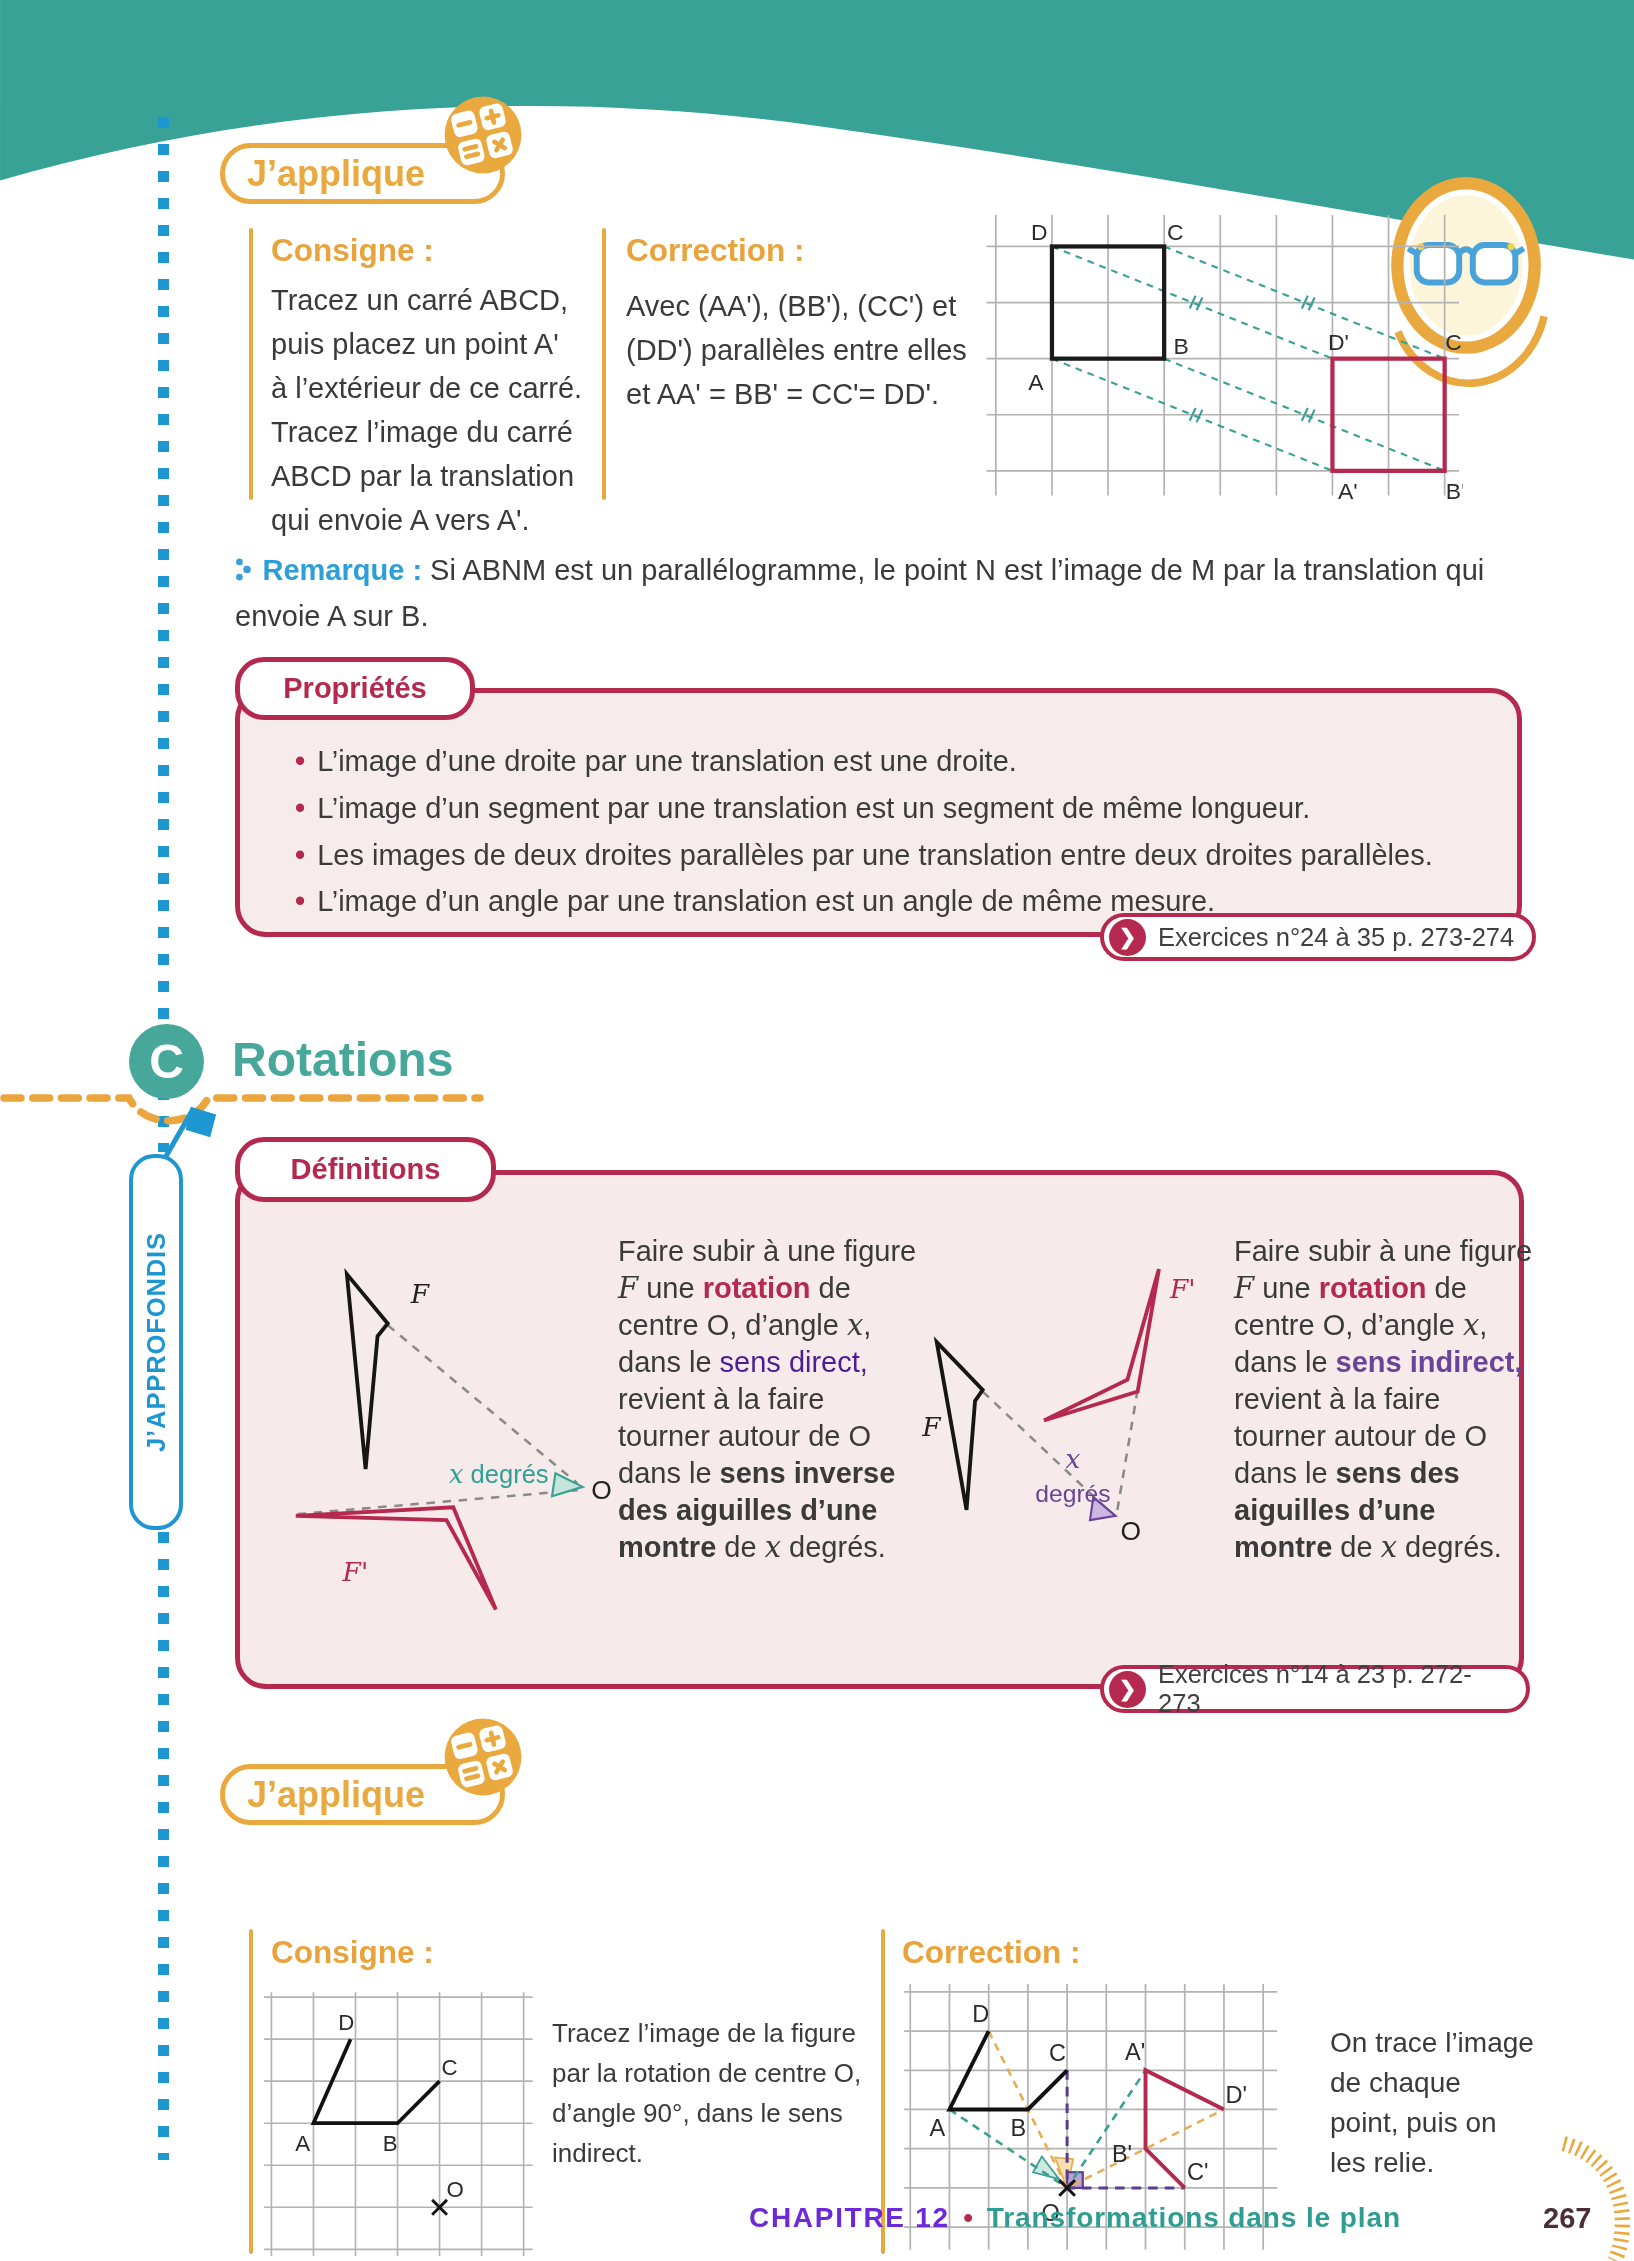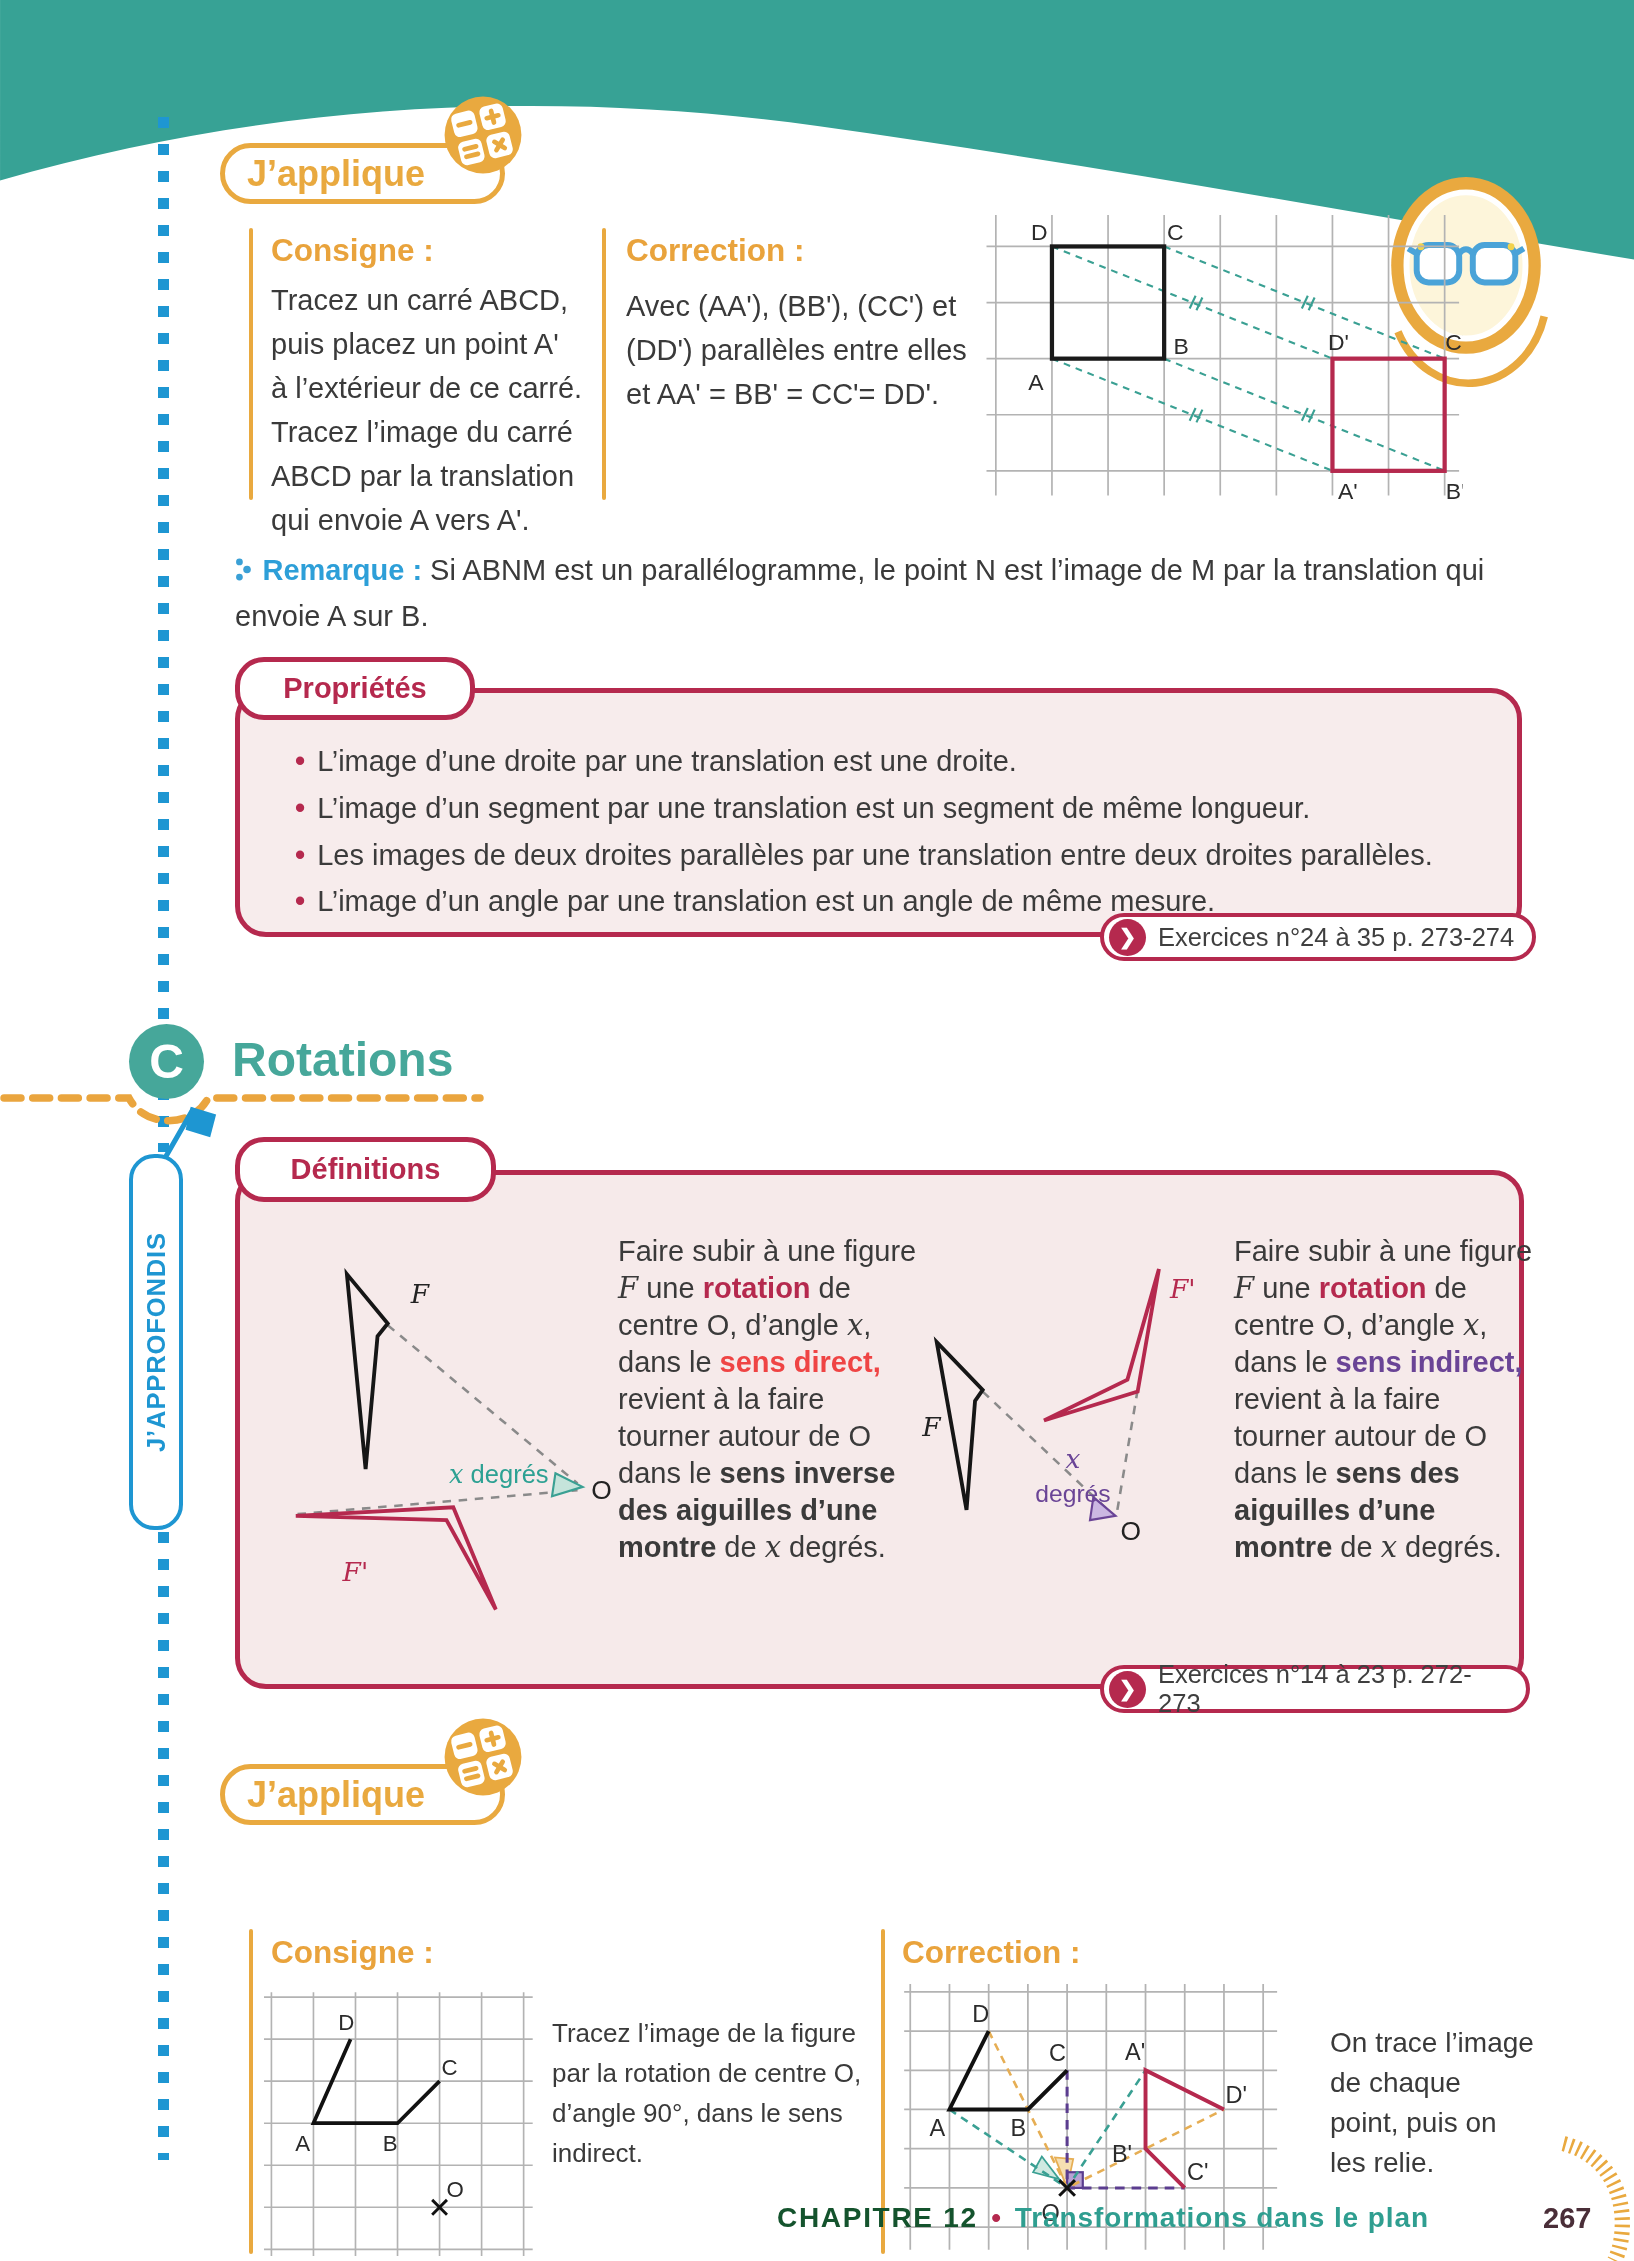--- a/index.html
+++ b/index.html
@@ -3,21 +3,21 @@
 <meta charset="utf-8">
 <style>
   html,body{margin:0;padding:0;background:#fff;}
   .canvas{position:relative;width:1635px;height:2261px;background:#ffffff;overflow:hidden;
           font-family:"Liberation Sans",sans-serif;color:#3a3a3a;}
   .abs{position:absolute;}
 
   
   .seg.math{font-family:"DejaVu Serif",serif;font-style:italic;}
   .seg.crimson{color:#b5294e;font-weight:700;margin-top:43px;}
-  .seg.teal{color:#ef4444;font-weight:700;}
+  .seg.teal{color:#4c1d95;font-weight:400;}
   .seg.purple{color:#6a4496;font-weight:700;}
   .seg.bold{font-weight:700;}
   .seg.blue{color:#2d9fd8;font-weight:700;}
 
   .orange-title{color:#e9a33c;font-weight:700;font-size:31.5px;}
   .vbar{width:4.3px;background:#e9a93f;border-radius:2.6px;}
   .body-txt{font-size:29px;line-height:44px;color:#3a3a3a;white-space:pre-line;}
 
   .pill{background:#fff;border:5.1px solid #e9a93f;border-radius:34px;display:flex;align-items:center;
         padding:0 22px;font-weight:700;color:#e9a93f;font-size:36px;box-sizing:border-box;}
@@ -35,21 +35,21 @@
   ul.props li::before{content:"\2022";color:#b5294e;margin-right:12px;font-weight:700;}
 
   .def-txt{font-size:29px;line-height:37px;color:#3a3a3a;}
   .sec-circle{width:75px;height:75px;border-radius:50%;background:#46a79a;color:#fff;display:flex;
       align-items:center;justify-content:center;font-size:48px;font-weight:700;}
   .sec-title{color:#46a79a;font-weight:700;font-size:48px;}
   .japprof-box{width:54px;height:376px;border:4.3px solid #1e96d2;border-radius:25.5px;background:#fff;box-sizing:border-box;}
   .japprof-label{position:absolute;top:50%;left:50%;transform:translate(-50%,-50%) rotate(-90deg);
       white-space:nowrap;color:#1e96d2;font-weight:700;font-size:25.5px;letter-spacing:0.9px;}
   .footer-row{display:flex;align-items:baseline;gap:13.6px;font-weight:700;font-size:28px;}
-  .foot-chap{color:#14532d;letter-spacing:1.7px;margin-left:28px;}
+  .foot-chap{color:#6d28d9;letter-spacing:1.7px;}
   .foot-dot{color:#b5294e;}
   .foot-title{color:#2f9e90;letter-spacing:0.9px;}
   .foot-page{color:#4a2e38;font-weight:700;font-size:29px;}
   svg text{font-family:"Liberation Sans",sans-serif;}
   svg .mathlbl{font-family:"DejaVu Serif",serif;font-style:italic;}
 </style>
 </head>
 <body>
 
 <div class="canvas">

